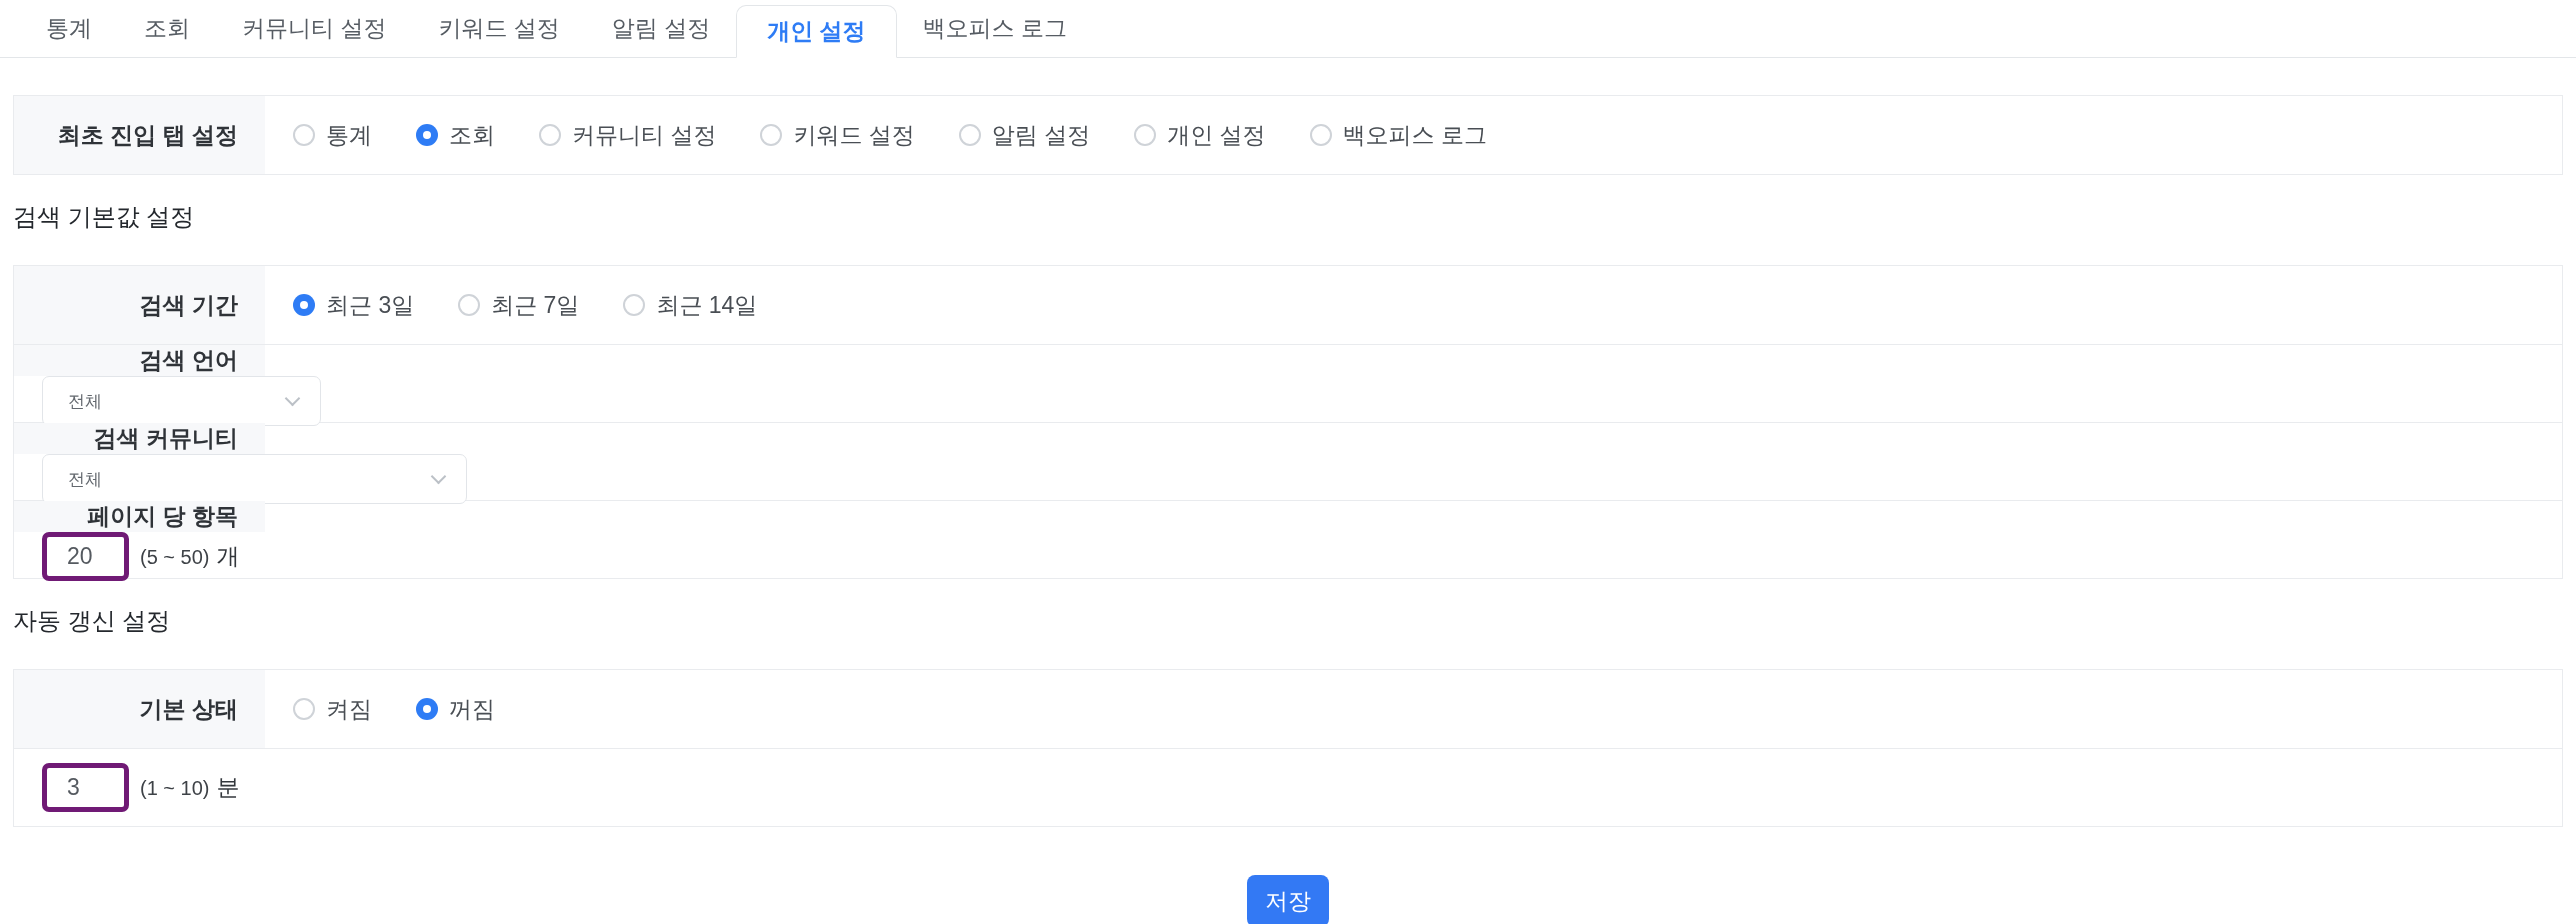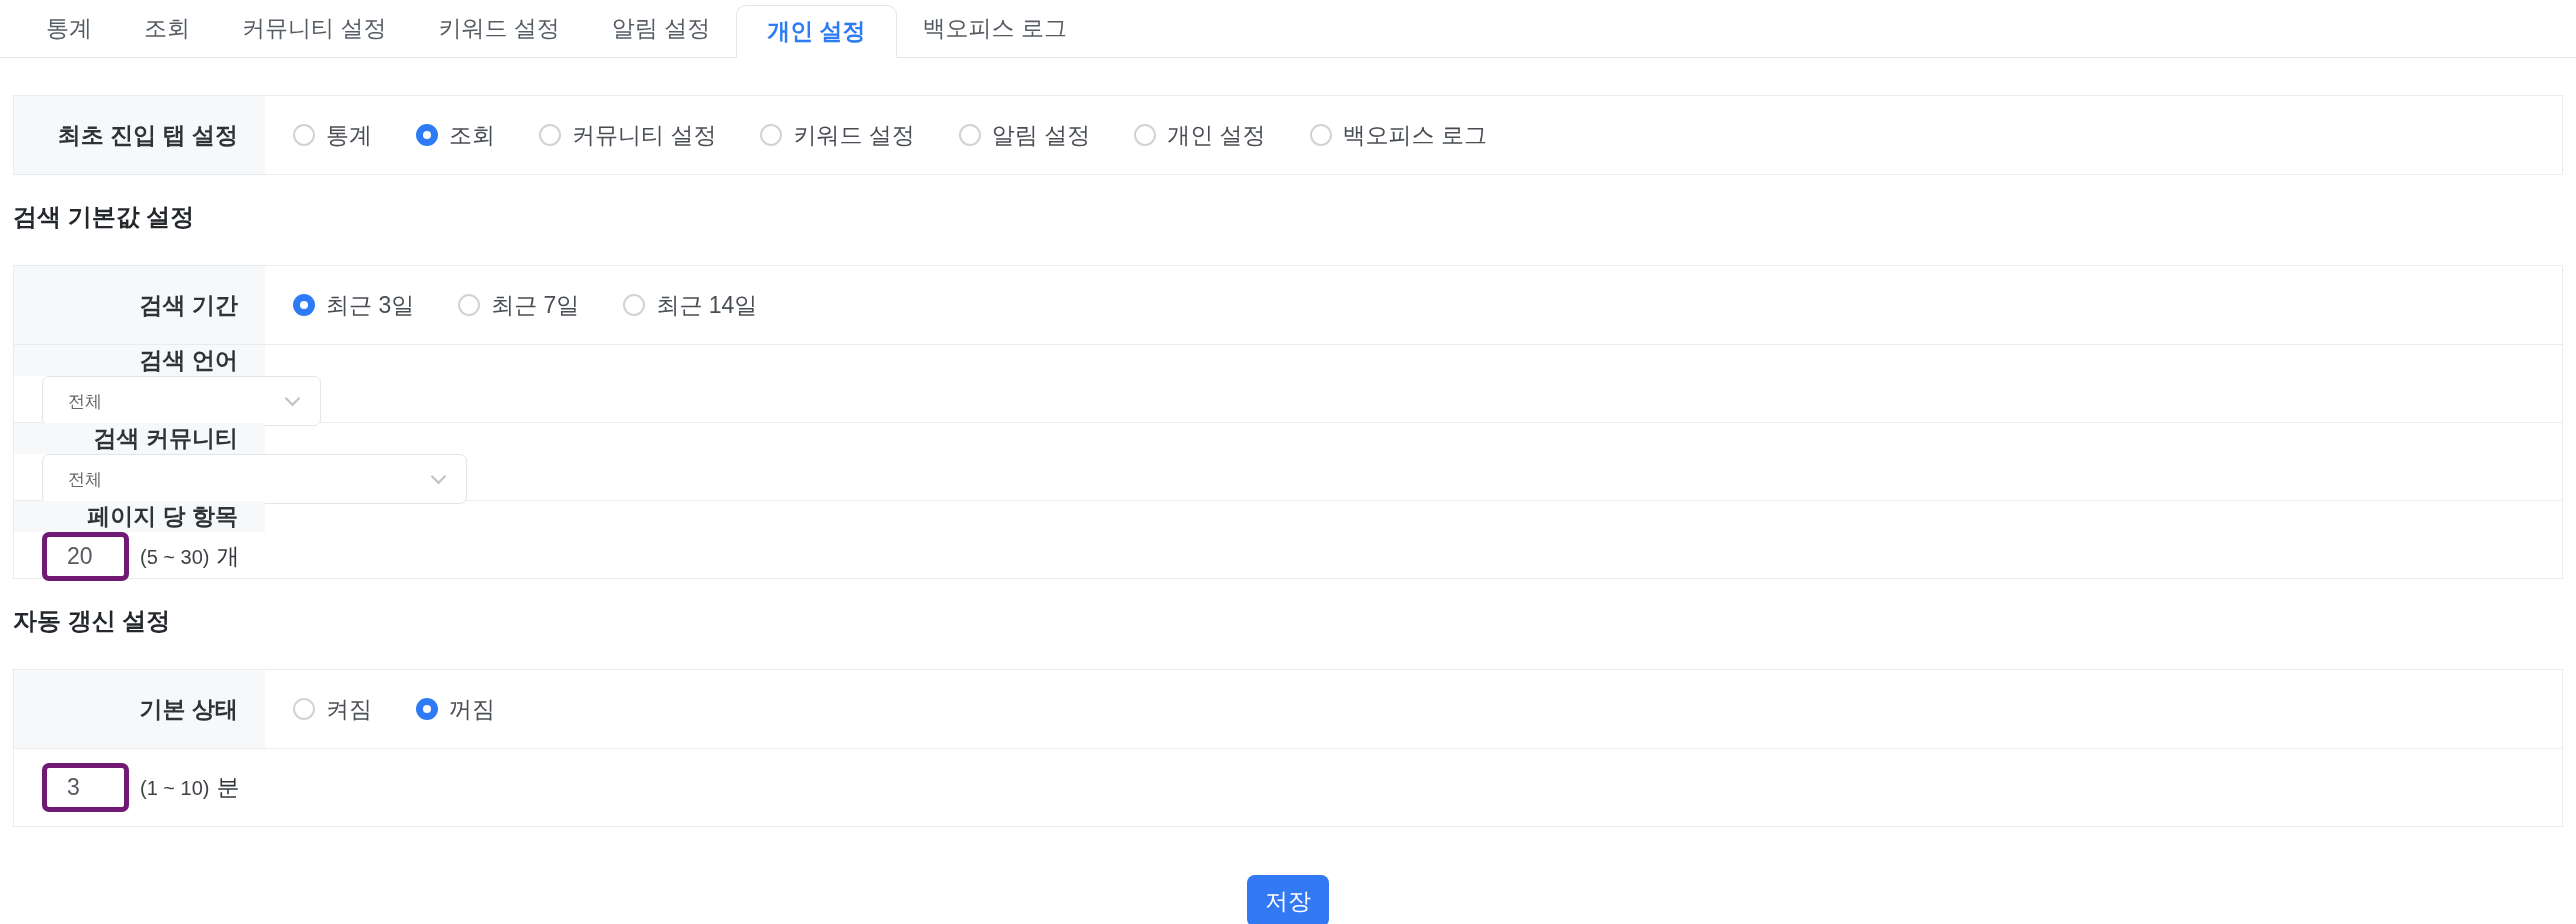--- a/index.html
+++ b/index.html
@@ -76,21 +76,21 @@
     width:87px; height:49px;
     border:5px solid #701a75; border-radius:7px;
     padding-left:20px; font-size:23px; color:#555a60;
     font-family:inherit; outline:none; background:#fff;
   }
   .hintwrap { margin-left:11px; font-size:20px; color:#3e4247; display:flex; align-items:baseline; gap:7px; white-space:nowrap; }
   .hint-unit { font-size:23px; color:#33373c; }
 
   
   .section-title {
-    margin:26px 13px 32px; font-size:24px; font-weight:700; color:#24282d;
+    margin:26px 13px 32px; font-size:24px; font-weight:400; color:#24282d;
   }
 
   
   .savewrap { display:flex; justify-content:center; margin-top:48px; }
   .save-btn {
     width:82px; height:52px; border:0; border-radius:8px;
     background:#3379f4; color:#fff; font-size:23px; font-family:inherit;
     cursor:pointer;
   }
 </style>
@@ -182,21 +182,21 @@
         <span class="chev"></span>
       </div>
     </div>
   </div>
 
   <div class="frow">
     <div class="flabel">페이지 당 항목</div>
     <div class="fcontent" style="gap:0;">
       <input class="num" type="text" value="20" style="">
       <span class="hintwrap">
-        <span>(5 ~ 30)</span>
+        <span>(5 ~ 50)</span>
         <span class="hint-unit">개</span>
       </span>
     </div>
   </div>
 </div>
 
 <h2 class="section-title">자동 갱신 설정</h2>
 
 <div class="ftable">
   <div class="frow">

